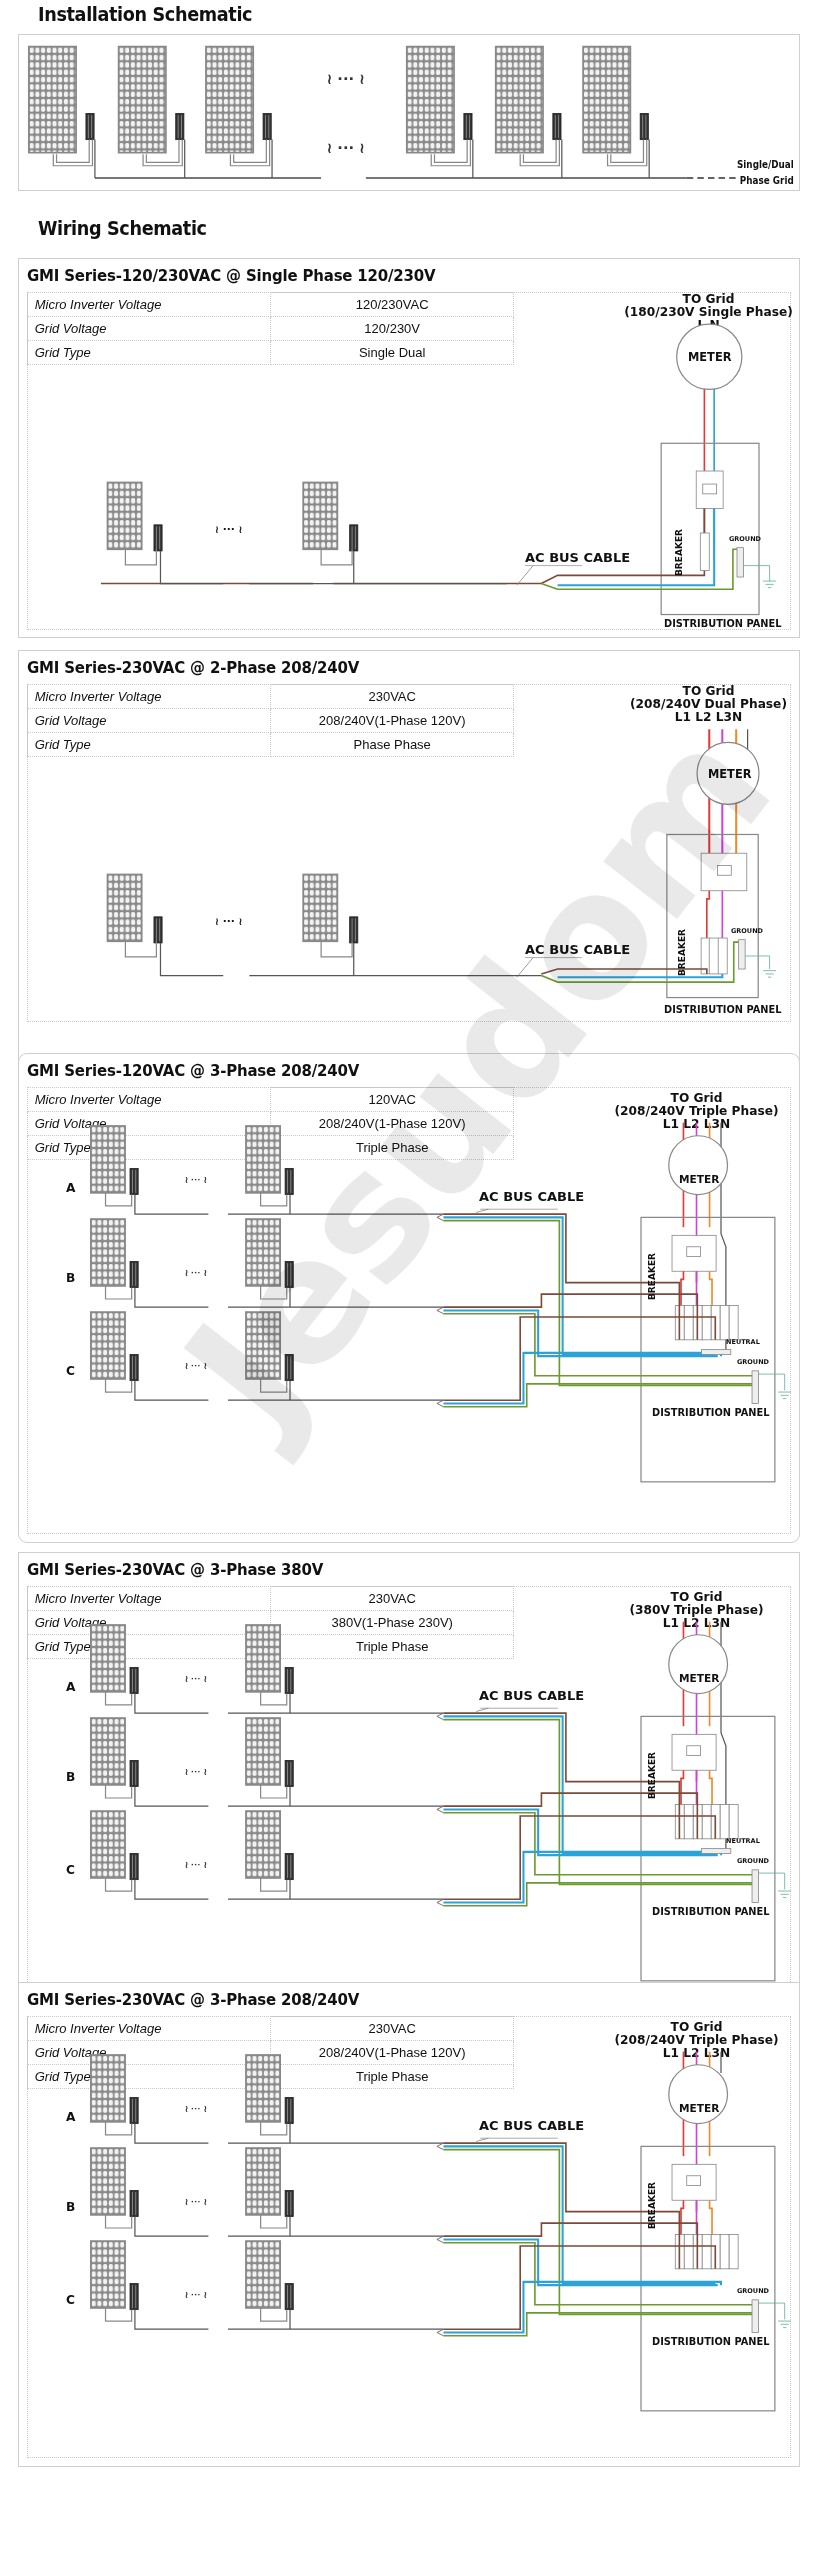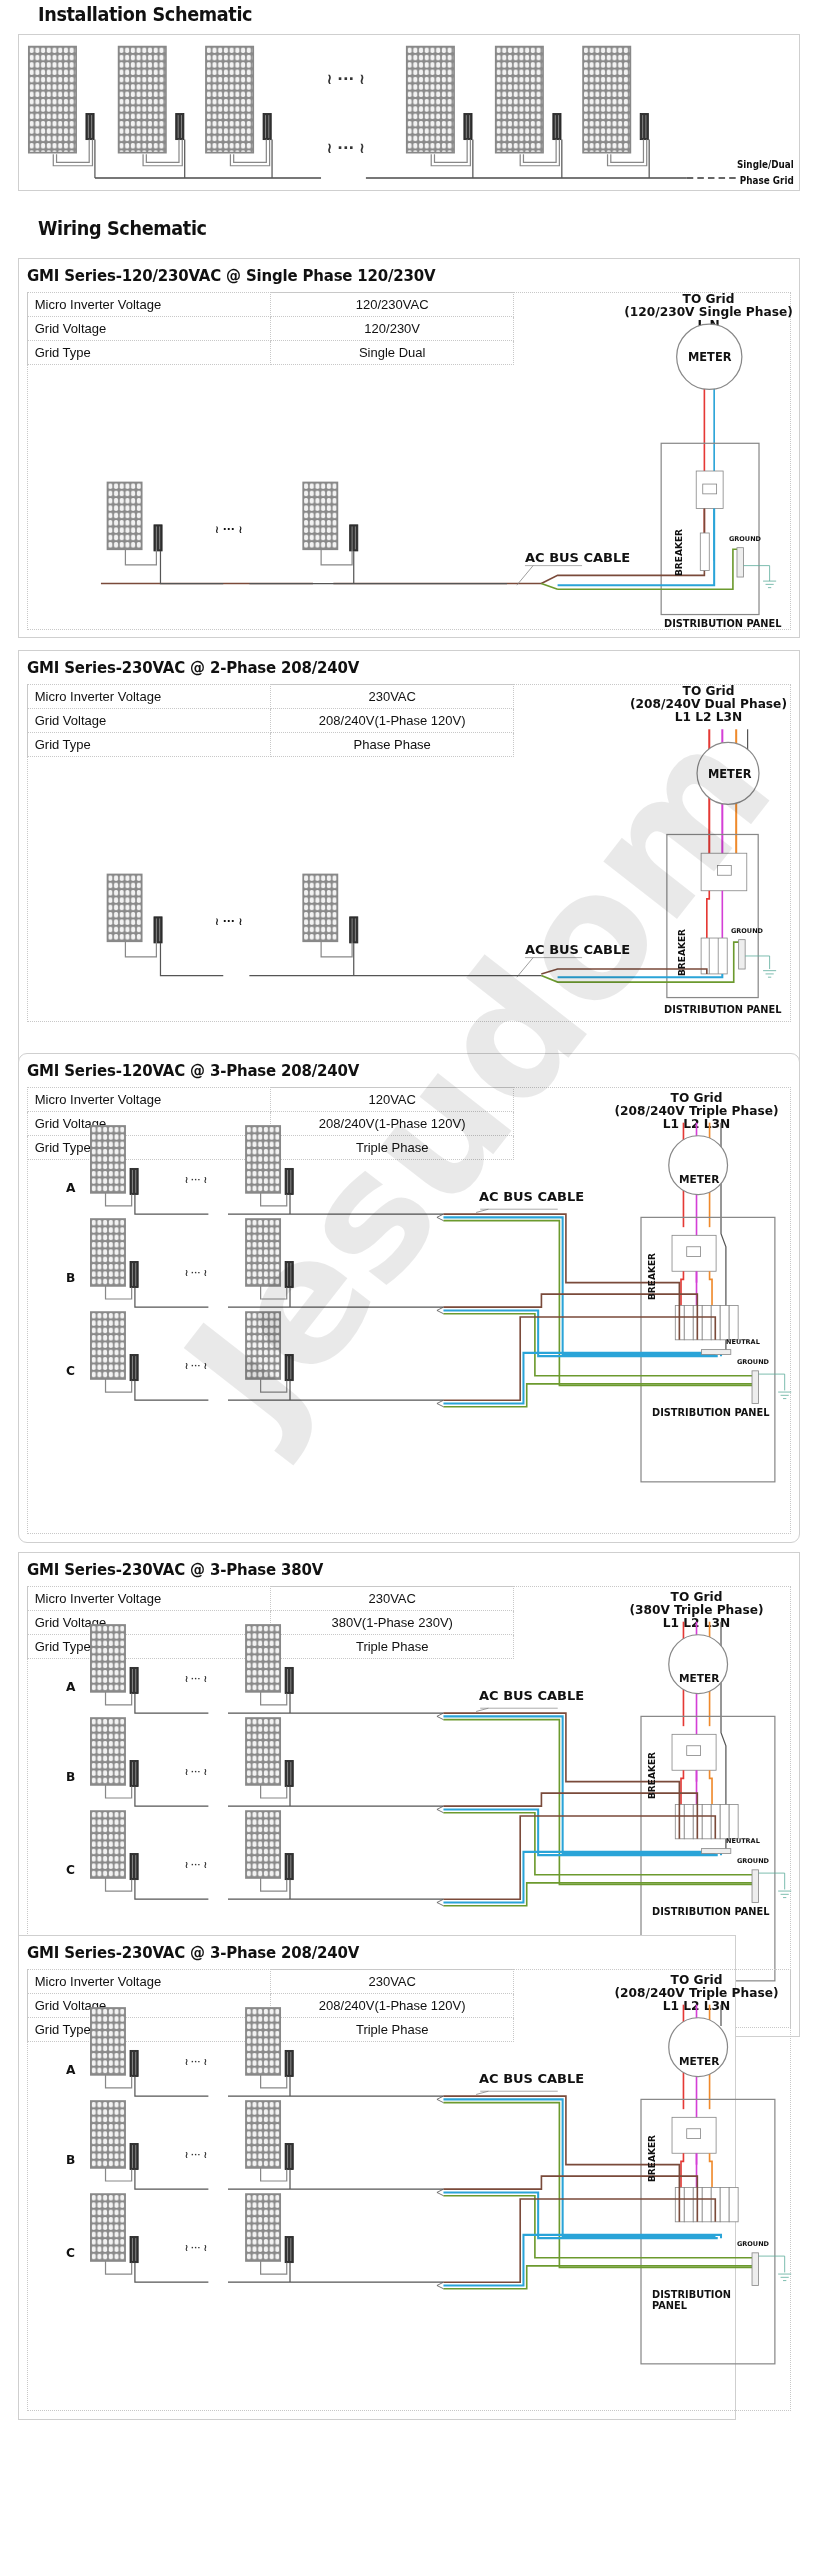--- a/index.html
+++ b/index.html
@@ -4,21 +4,21 @@
 <style>
   html,body{margin:0;padding:0;background:#fff;}
   body{width:818px;height:2576px;position:relative;overflow:hidden;font-family:"Liberation Sans","DejaVu Sans",sans-serif;color:#111;}
   .abs{position:absolute;}
   .h1{font-family:"DejaVu Sans",sans-serif;font-weight:bold;font-size:19.6px;letter-spacing:-0.4px;transform:scaleX(0.9);transform-origin:left;}
   .box{position:absolute;border:1.6px solid #cfcfcf;box-sizing:border-box;background:#fff;}
   .inner{position:absolute;border:0.8px dotted #c8c8c8;box-sizing:border-box;}
   .sec-title{position:absolute;font-family:"DejaVu Sans",sans-serif;font-weight:bold;font-size:16.3px;letter-spacing:-0.2px;transform:scaleX(0.92);transform-origin:left;white-space:nowrap;}
   table.spec{position:absolute;border-collapse:collapse;font-size:13px;}
   table.spec td{border:0.8px dotted #c8c8c8;height:23px;padding:0 6.5px;white-space:nowrap;transform-origin:left;}
-  table.spec td.k{width:229px;}
+  table.spec td.k{width:229px;font-style:italic;}
   table.spec td.v{width:229px;text-align:center;}
   svg{position:absolute;left:0;top:0;overflow:visible;}
   .lbl{font-family:"DejaVu Sans",sans-serif;font-weight:bold;}
   .watermark{position:absolute;font-family:"DejaVu Sans",sans-serif;font-weight:bold;font-size:171px;color:rgba(0,0,0,0.085);transform:rotate(-52deg);transform-origin:left top;white-space:nowrap;pointer-events:none;}
 </style>
 </head>
 <body>
 
 <svg width="0" height="0" style="position:absolute">
   <defs>
@@ -137,21 +137,21 @@
           <td class="v">120/230V</td>
         </tr>
     <tr>
           <td class="k">Grid Type</td>
           <td class="v">Single Dual</td>
         </tr>
   </tbody>
     </table>
   <div class="abs lbl" style="left:604px;top:34px;width:171px;text-align:center;font-size:12.2px;line-height:13px;">
     <div>TO Grid</div>
-    <div>(120/230V Single Phase)</div>
+    <div>(180/230V Single Phase)</div>
     <div>L N</div>
   </div>
   <svg width="782" height="380" viewBox="0 0 958 466">
     <line x1="840" y1="96" x2="840" y2="355" stroke="#e53935" stroke-width="2"></line>
     <line x1="852" y1="96" x2="852" y2="370" stroke="#2aa4d8" stroke-width="2"></line>
     <circle cx="846" cy="120" r="40" fill="#fff" stroke="#888" stroke-width="1.5"></circle>
     <rect x="787" y="226" width="120" height="210" fill="none" stroke="#888" stroke-width="1.5"></rect>
     <rect x="830" y="260" width="33" height="46" fill="#fff" stroke="#888"></rect>
     <rect x="838" y="276" width="17" height="12" fill="none" stroke="#888"></rect>
     <line x1="840" y1="306" x2="840" y2="385" stroke="#7a4a3a" stroke-width="2"></line>
@@ -499,21 +499,21 @@
   <div class="abs lbl" style="left:47px;top:217px;font-size:12.2px;">B</div>
   <div class="abs lbl" style="left:47px;top:310px;font-size:12.2px;">C</div>
   <div class="abs lbl" style="left:660px;top:119px;font-size:10.6px;">METER</div>
   <div class="abs lbl" style="left:460px;top:135px;font-size:13px;">AC BUS CABLE</div>
   <div class="abs lbl" style="left:628px;top:246px;font-size:9px;transform:rotate(-90deg);transform-origin:left top;">BREAKER</div>
   <div class="abs lbl" style="left:707px;top:284px;font-size:6.5px;">NEUTRAL</div>
   <div class="abs lbl" style="left:718px;top:304px;font-size:6.5px;">GROUND</div>
   <div class="abs lbl" style="left:633px;top:353px;font-size:9.8px;">DISTRIBUTION PANEL</div>
 </div>
 
-<div class="box" style="left:18px;top:1935px;width:718px;height:485px;">
+<div class="box" style="left:18px;top:1982px;width:782px;height:485px;">
   <div class="inner" style="left:8.2px;top:33px;width:764px;height:442px;"></div>
   <div class="sec-title" style="left:8.2px;top:6.5px;">GMI Series-230VAC @ 3-Phase 208/240V</div>
   <table class="spec" style="left:8.2px;top:33px;">
     <tbody>
         <tr>
           <td class="k">Micro Inverter Voltage</td>
           <td class="v">230VAC</td>
         </tr>
     <tr>
           <td class="k">Grid  Voltage</td>

